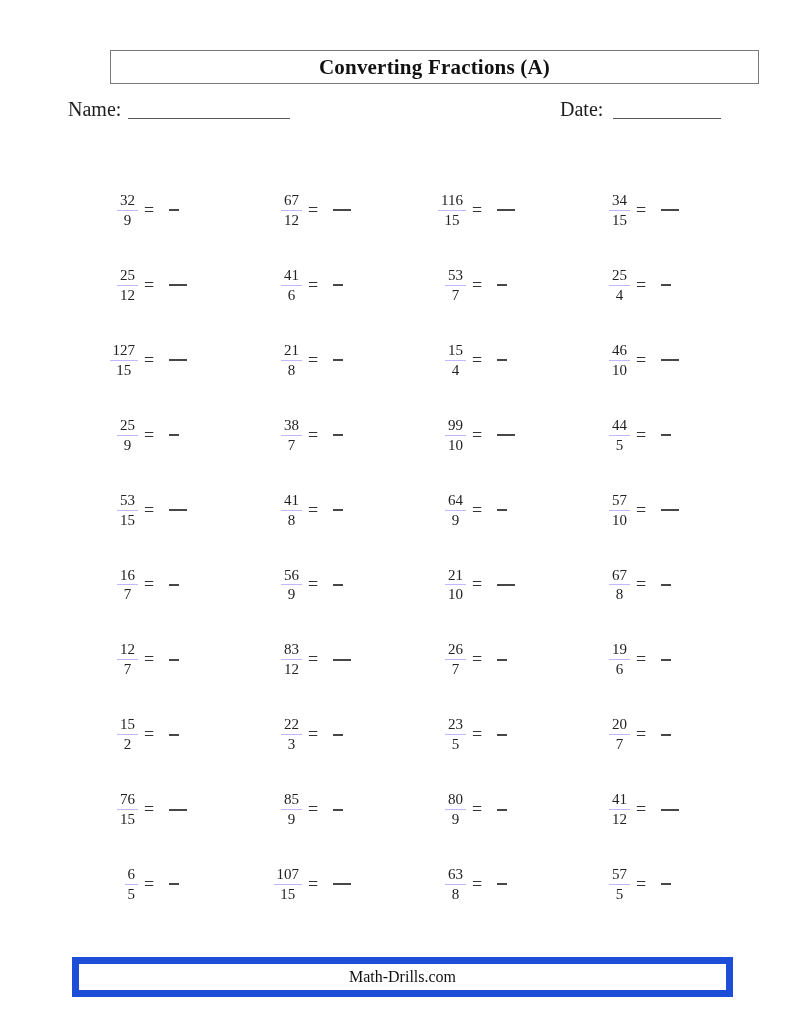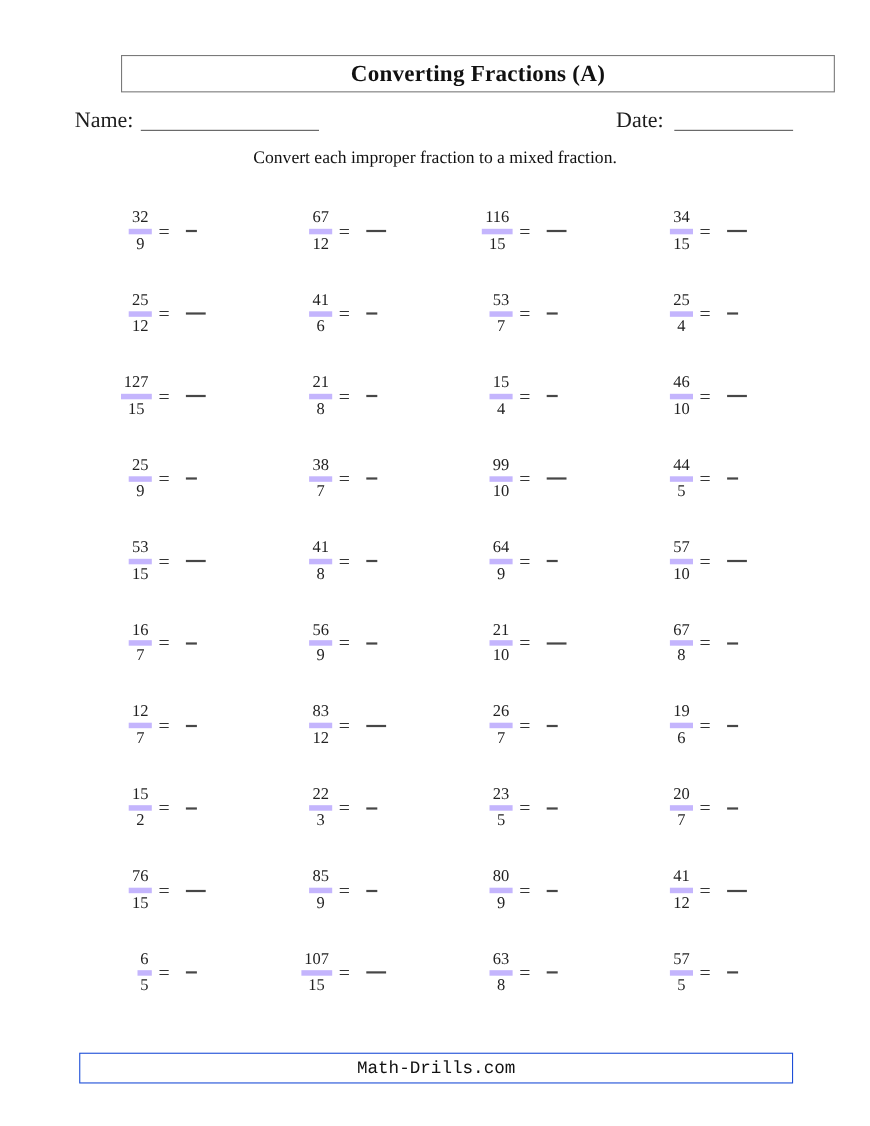--- a/index.html
+++ b/index.html
@@ -70,65 +70,63 @@
   .frac {
     display: inline-block;
     text-align: center;
     font-size: 15px;
     line-height: 1.12;
     color: #222;
   }
   .frac .num {
     display: block;
     padding: 0 3px 1px 3px;
-    border-bottom: 5px solid #c4b5fd;
+    border-bottom: 1px solid #c4b5fd;
   }
   .frac .den { display: block; padding-top: 1px; }
   .eq {
     margin-left: 6px;
     font-size: 18px;
     color: #333;
   }
   .blank-wrap {
     width: 40px;
     margin-left: 15px;
     display: flex;
     align-items: center;
   }
   .blank { border-top: 2px solid #474747; height: 0; }
   .blank.short { width: 10px; }
   .blank.long  { width: 18px; }
   .footer-box {
     position: absolute;
     left: 72px; top: 957px;
     width: 647px; height: 26px;
-    border: 1px solid #1d4ed8;
+    border: 7px solid #1d4ed8;
     display: flex; align-items: center; justify-content: center;
     font-size: 16px;
     color: #111;
-    font-family: Liberation Mono, monospace;
   }
 </style>
 </head>
 <body>
 
 <div class="page">
 
   <div class="title-box">
     <h1>Converting Fractions (A)</h1>
   </div>
 
   <div class="name-date-row">
     <span class="name-label">Name:</span>
     <div class="name-line"></div>
     <span class="date-label">Date:</span>
     <div class="date-line"></div>
   </div>
 
-  <div class="instruction">Convert each improper fraction to a mixed fraction.</div>
 
   <div class="problems-grid">
       <div class="cell">
         <span class="frac-wrap">
           <span class="frac">
             <span class="num">32</span>
             <span class="den">9</span>
           </span>
         </span>
         <span class="eq">=</span>

